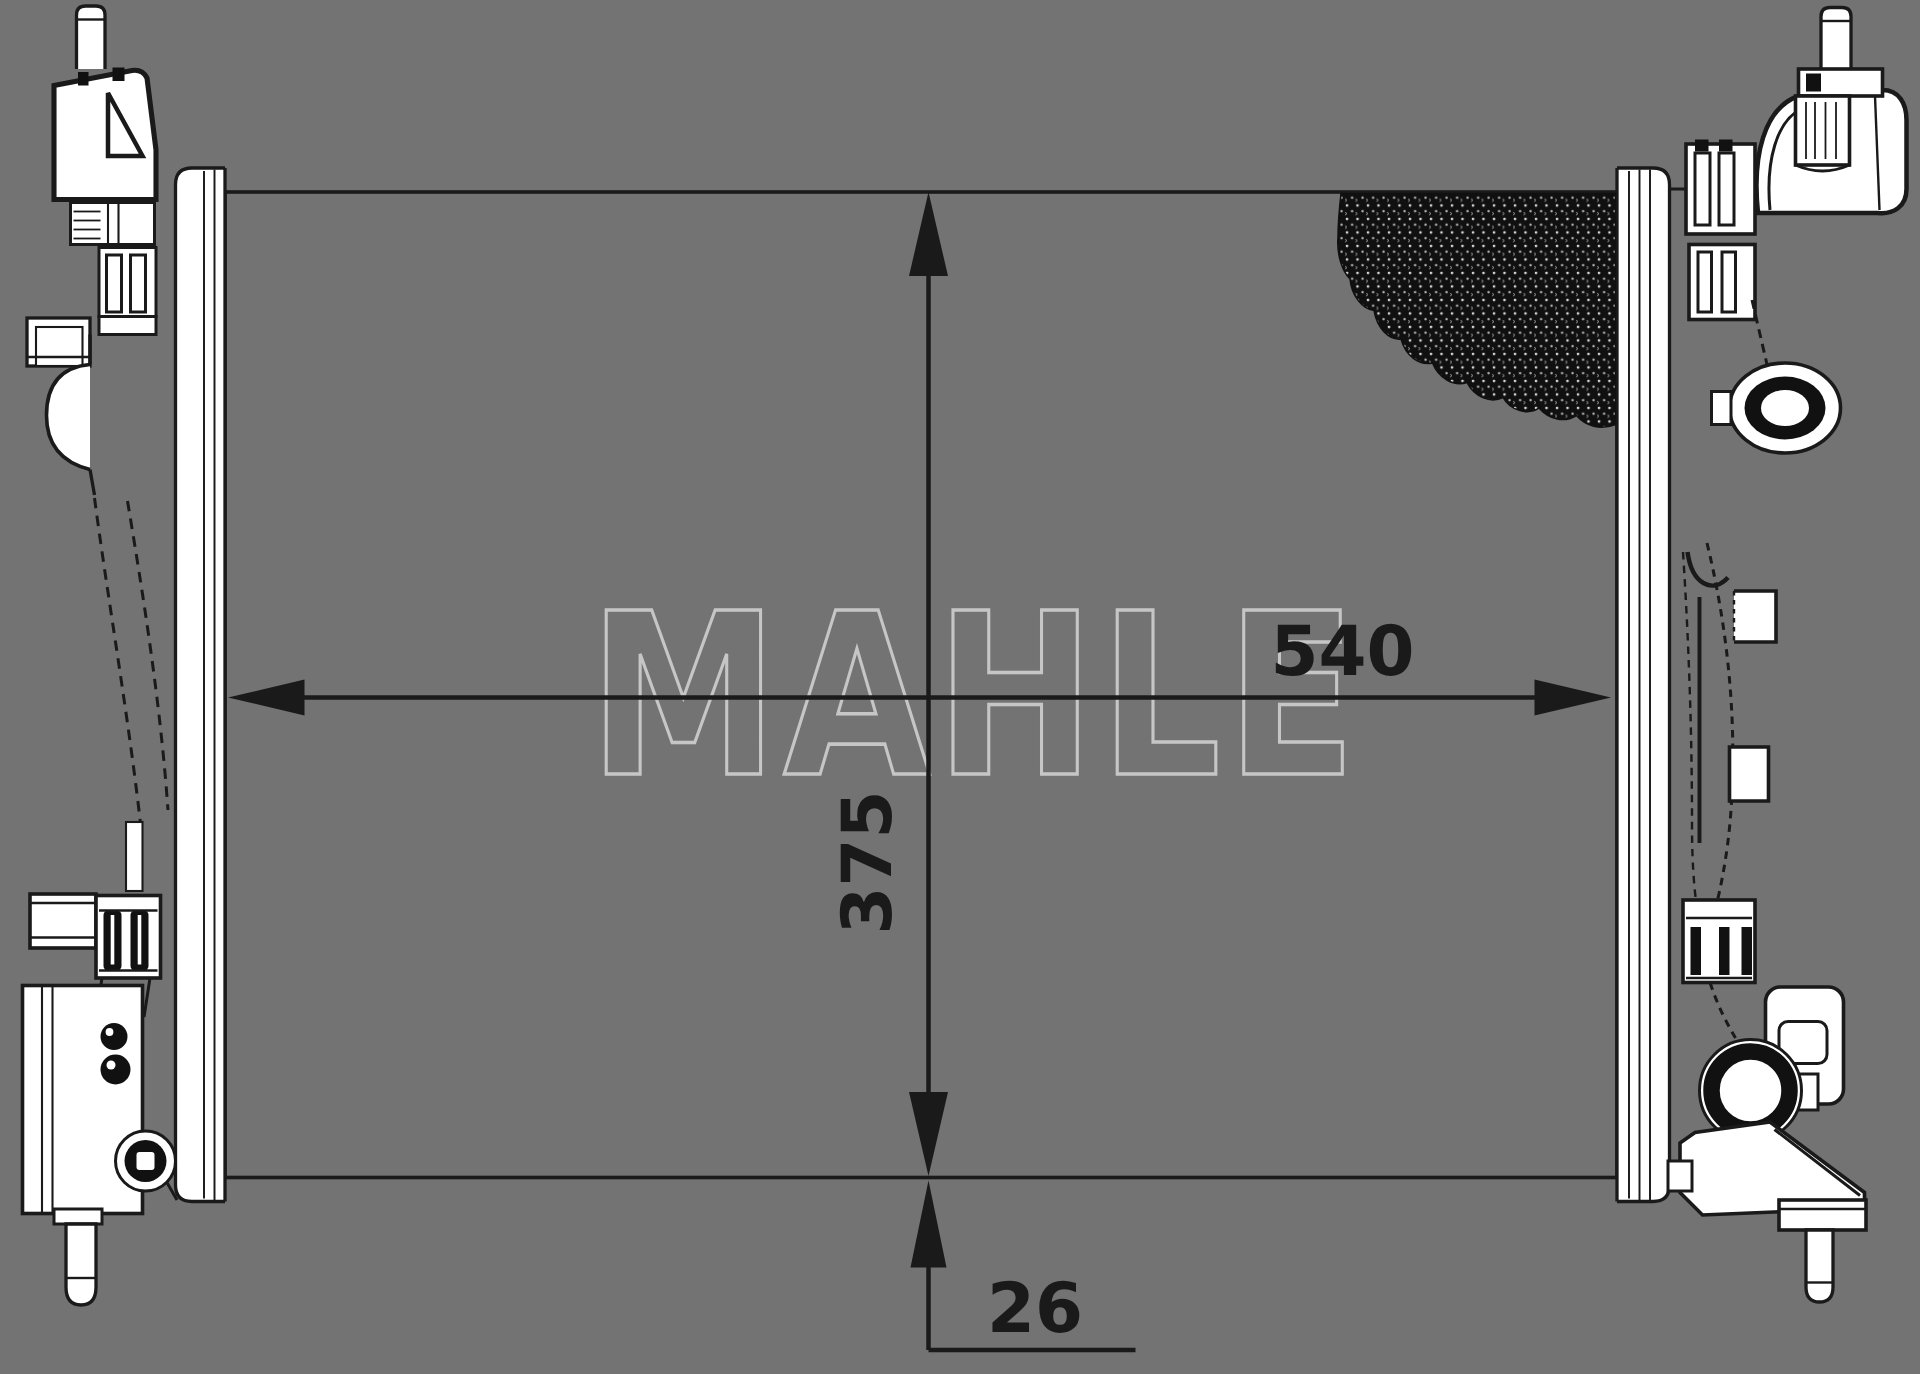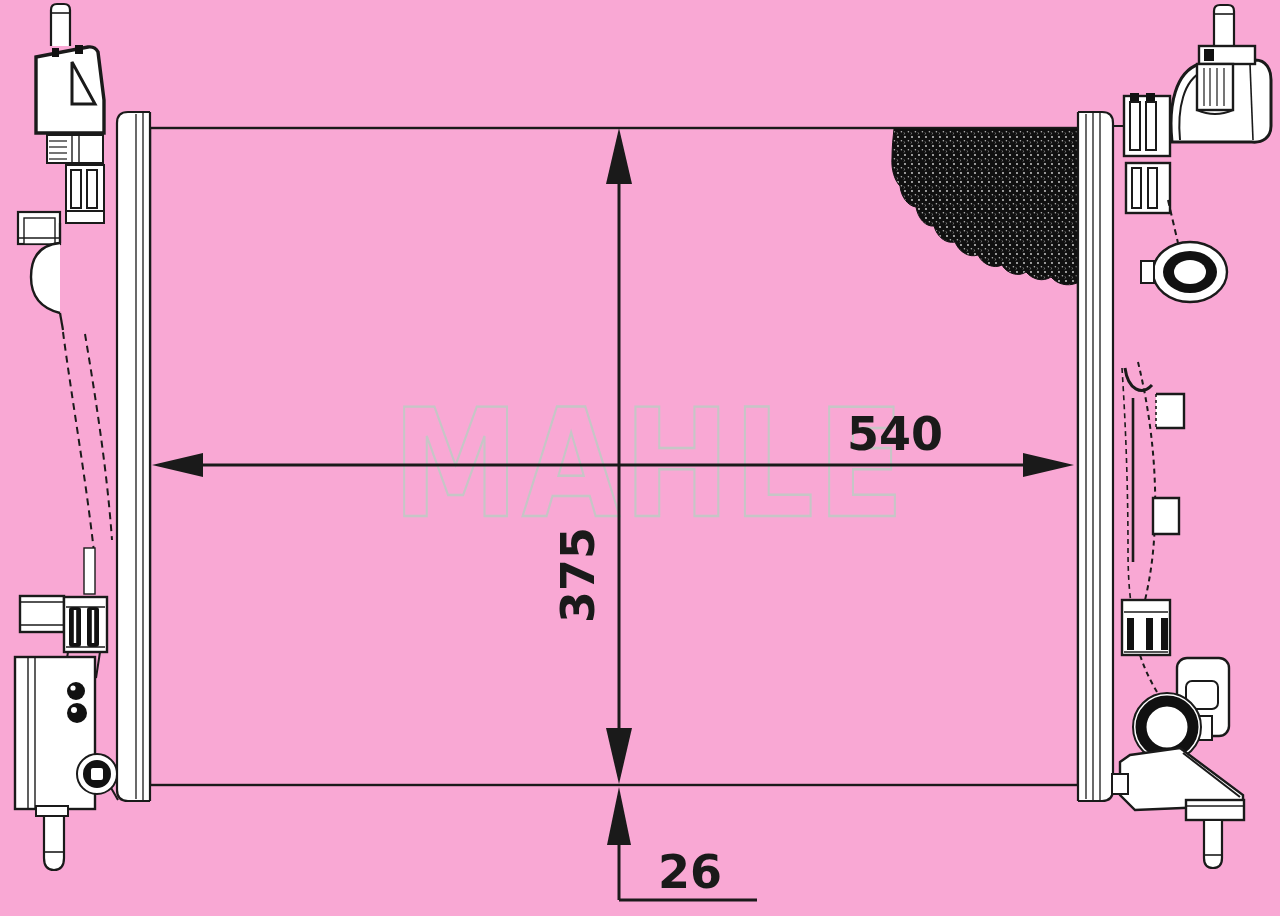--- a/index.html
+++ b/index.html
@@ -1,16 +1,16 @@
 <!DOCTYPE html>
 <html><head>
 <meta charset="utf-8">
 <style>
   html,body{margin:0;padding:0;background:#fff;}
-  .canvas{position:relative;width:1280px;height:916px;background:#f9a8d4;overflow:hidden;
+  .canvas{position:relative;width:1280px;height:916px;background:#737373;overflow:hidden;
           font-family:"DejaVu Sans","Liberation Sans",sans-serif;}
   svg{display:block;}
   text{font-family:"DejaVu Sans","Liberation Sans",sans-serif;}
   .dimlabel{font-weight:bold;font-size:46px;fill:#1a1a1a;}
   .wm{font-weight:bold;font-size:150px;fill:none;stroke-width:2.4px;letter-spacing:4px;}
 </style>
 </head>
 <body>
 
 <div class="canvas">

